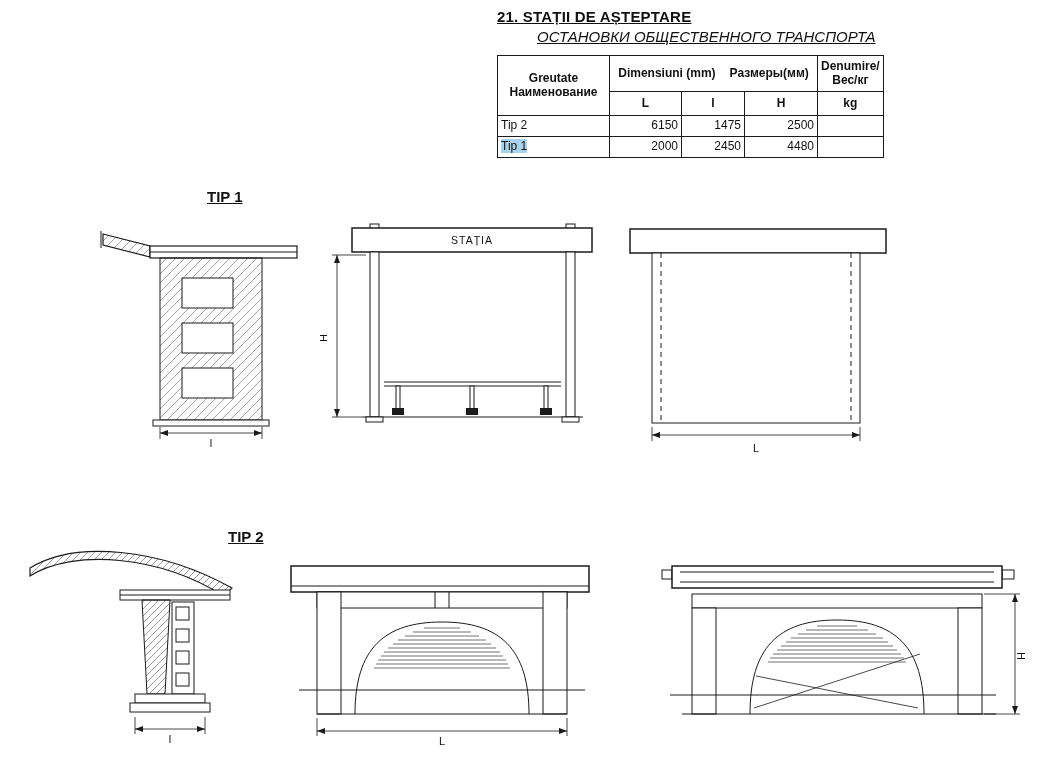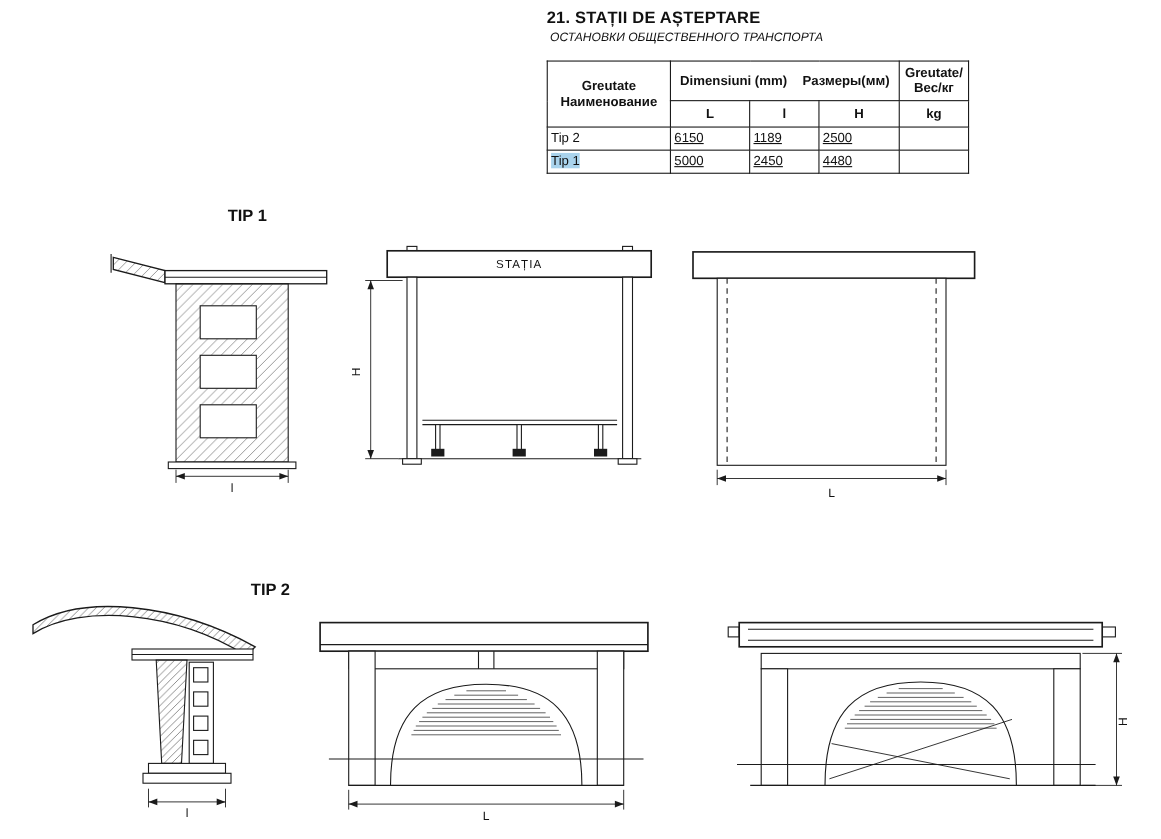--- a/index.html
+++ b/index.html
@@ -1,38 +1,38 @@
 <!DOCTYPE html>
 <html style="--selection-highlight: #a9d3ec; --line-color: #1b1b1b;"><head>
 <meta charset="utf-8">
 <style>
   html, body { margin: 0; padding: 0; }
   body {
     width: 1055px; height: 763px; position: relative;
     background: #ffffff; overflow: hidden;
     font-family: "Liberation Sans", sans-serif; color: #111;
   }
-  .abs { position: absolute; }
+  .abs { position: absolute; text-decoration: underline; }
 
   
   .doc-title { left: 497px; top: 8px; font-size: 15px; font-weight: bold; letter-spacing: 0.2px; }
-  .doc-subtitle { left: 500px; top: 28px; font-size: 11px; font-style: italic; }
+  .doc-subtitle { left: 537px; top: 28px; font-size: 15px; font-style: italic; }
 
   
   .spec-table {
     position: absolute; left: 497px; top: 55px;
     border-collapse: collapse; font-size: 12px; table-layout: fixed;
   }
   .spec-table th, .spec-table td { border: 1px solid #1b1b1b; padding: 0 3px; line-height: 1.15; }
   .spec-table thead th { font-weight: bold; text-align: center; vertical-align: middle; }
   .spec-table .h-row1 { height: 36px; }
   .spec-table .h-row2 { height: 24px; }
   .spec-table tbody tr { height: 21px; }
   .spec-table td.name-cell { text-align: left; }
-  .spec-table td.num { text-align: left; text-decoration: underline; }
+  .spec-table td.num { text-align: right; }
   .dim-gap { display: inline-block; width: 14px; }
   .hl { background: var(--selection-highlight, #a9d3ec); }
 
   
   .tip-label { font-size: 15px; font-weight: bold; }
   #tip1-label { left: 207px; top: 188px; }
   #tip2-label { left: 228px; top: 528px; }
 
   
   svg.drawing { position: absolute; color: var(--line-color, #1b1b1b); }
@@ -61,42 +61,42 @@
   <thead>
     <tr class="h-row1">
       <th rowspan="2">
         <div>Greutate</div>
         <div>Наименование</div>
       </th>
       <th colspan="3">
         <span>Dimensiuni (mm)</span><span class="dim-gap"></span><span>Размеры(мм)</span>
       </th>
       <th>
-        <div>Greutate/</div>
+        <div>Denumire/</div>
         <div>Вес/кг</div>
       </th>
     </tr>
     <tr class="h-row2">
       <th>L</th>
       <th>l</th>
       <th>H</th>
       <th>kg</th>
     </tr>
   </thead>
   <tbody>
     <tr>
       <td class="name-cell">Tip 2</td>
       <td class="num">6150</td>
-      <td class="num">1189</td>
+      <td class="num">1475</td>
       <td class="num">2500</td>
       <td class="num"></td>
     </tr>
     <tr>
       <td class="name-cell"><span class="hl">Tip 1</span></td>
-      <td class="num">5000</td>
+      <td class="num">2000</td>
       <td class="num">2450</td>
       <td class="num">4480</td>
       <td class="num"></td>
     </tr>
   </tbody>
 </table>
 
 <div id="tip1-label" class="abs tip-label">TIP 1</div>
 
 <svg class="drawing" style="left:95px; top:222px" width="215" height="232" viewBox="0 0 215 232">

